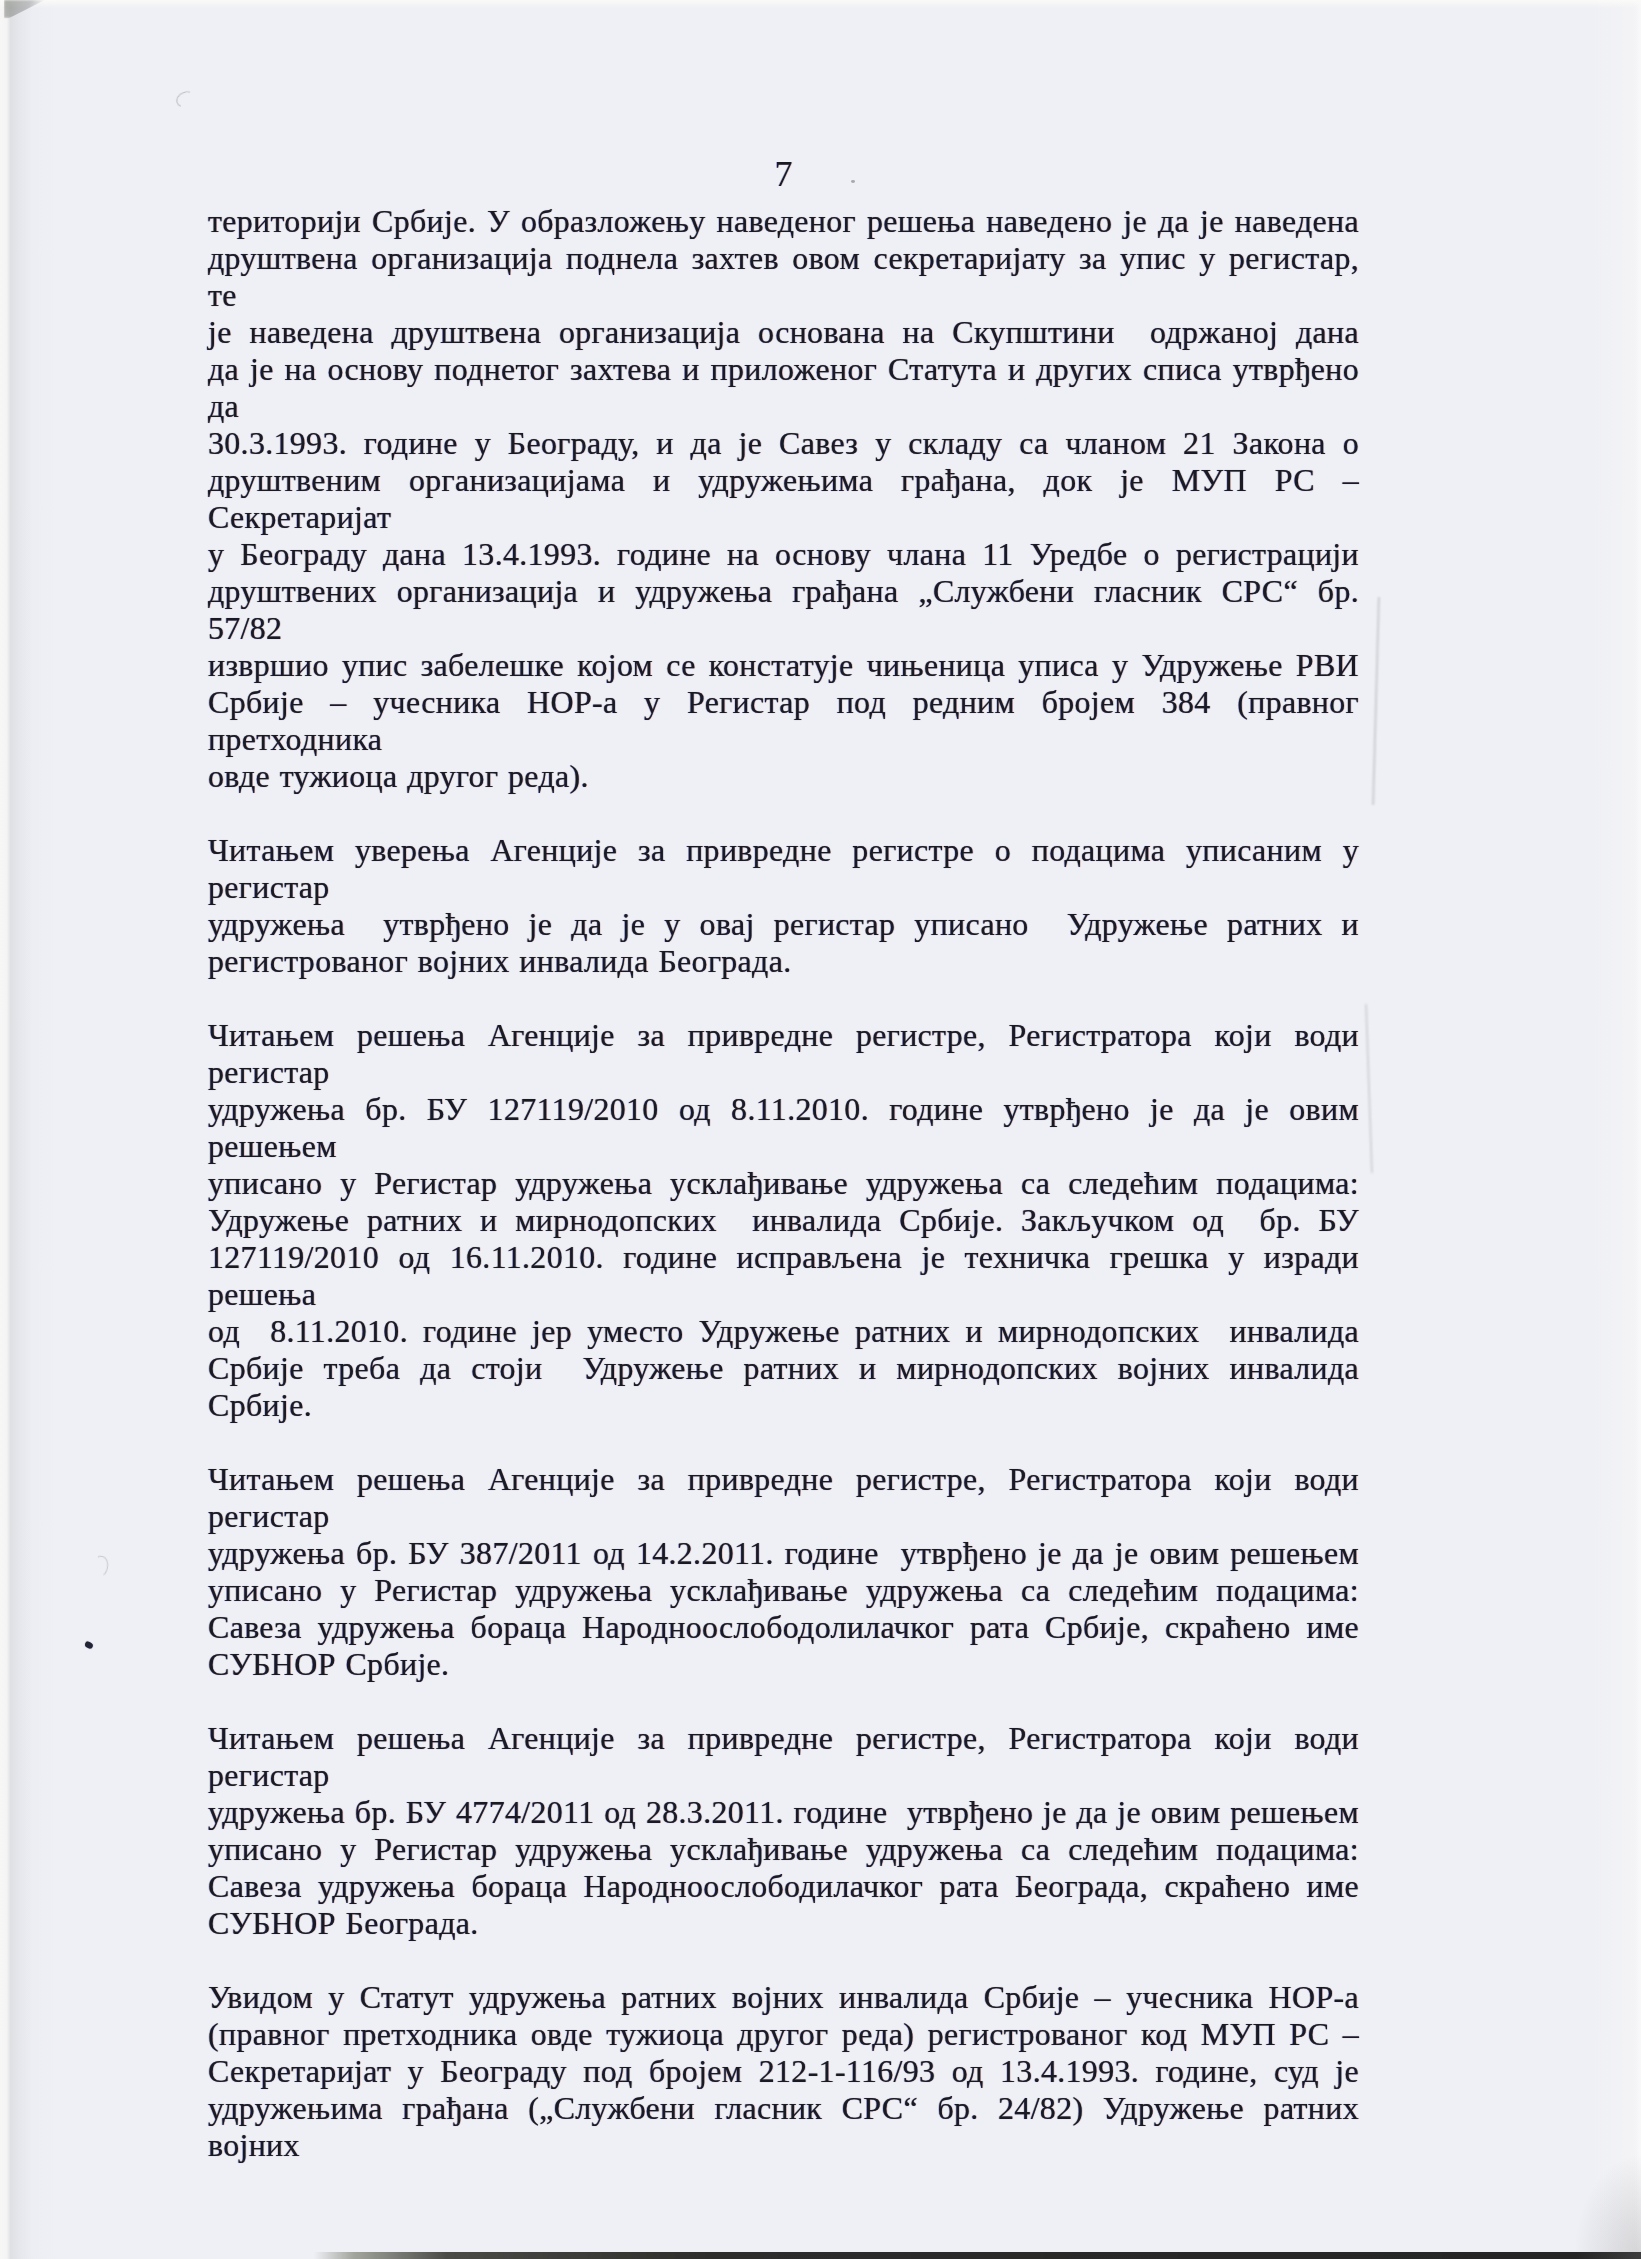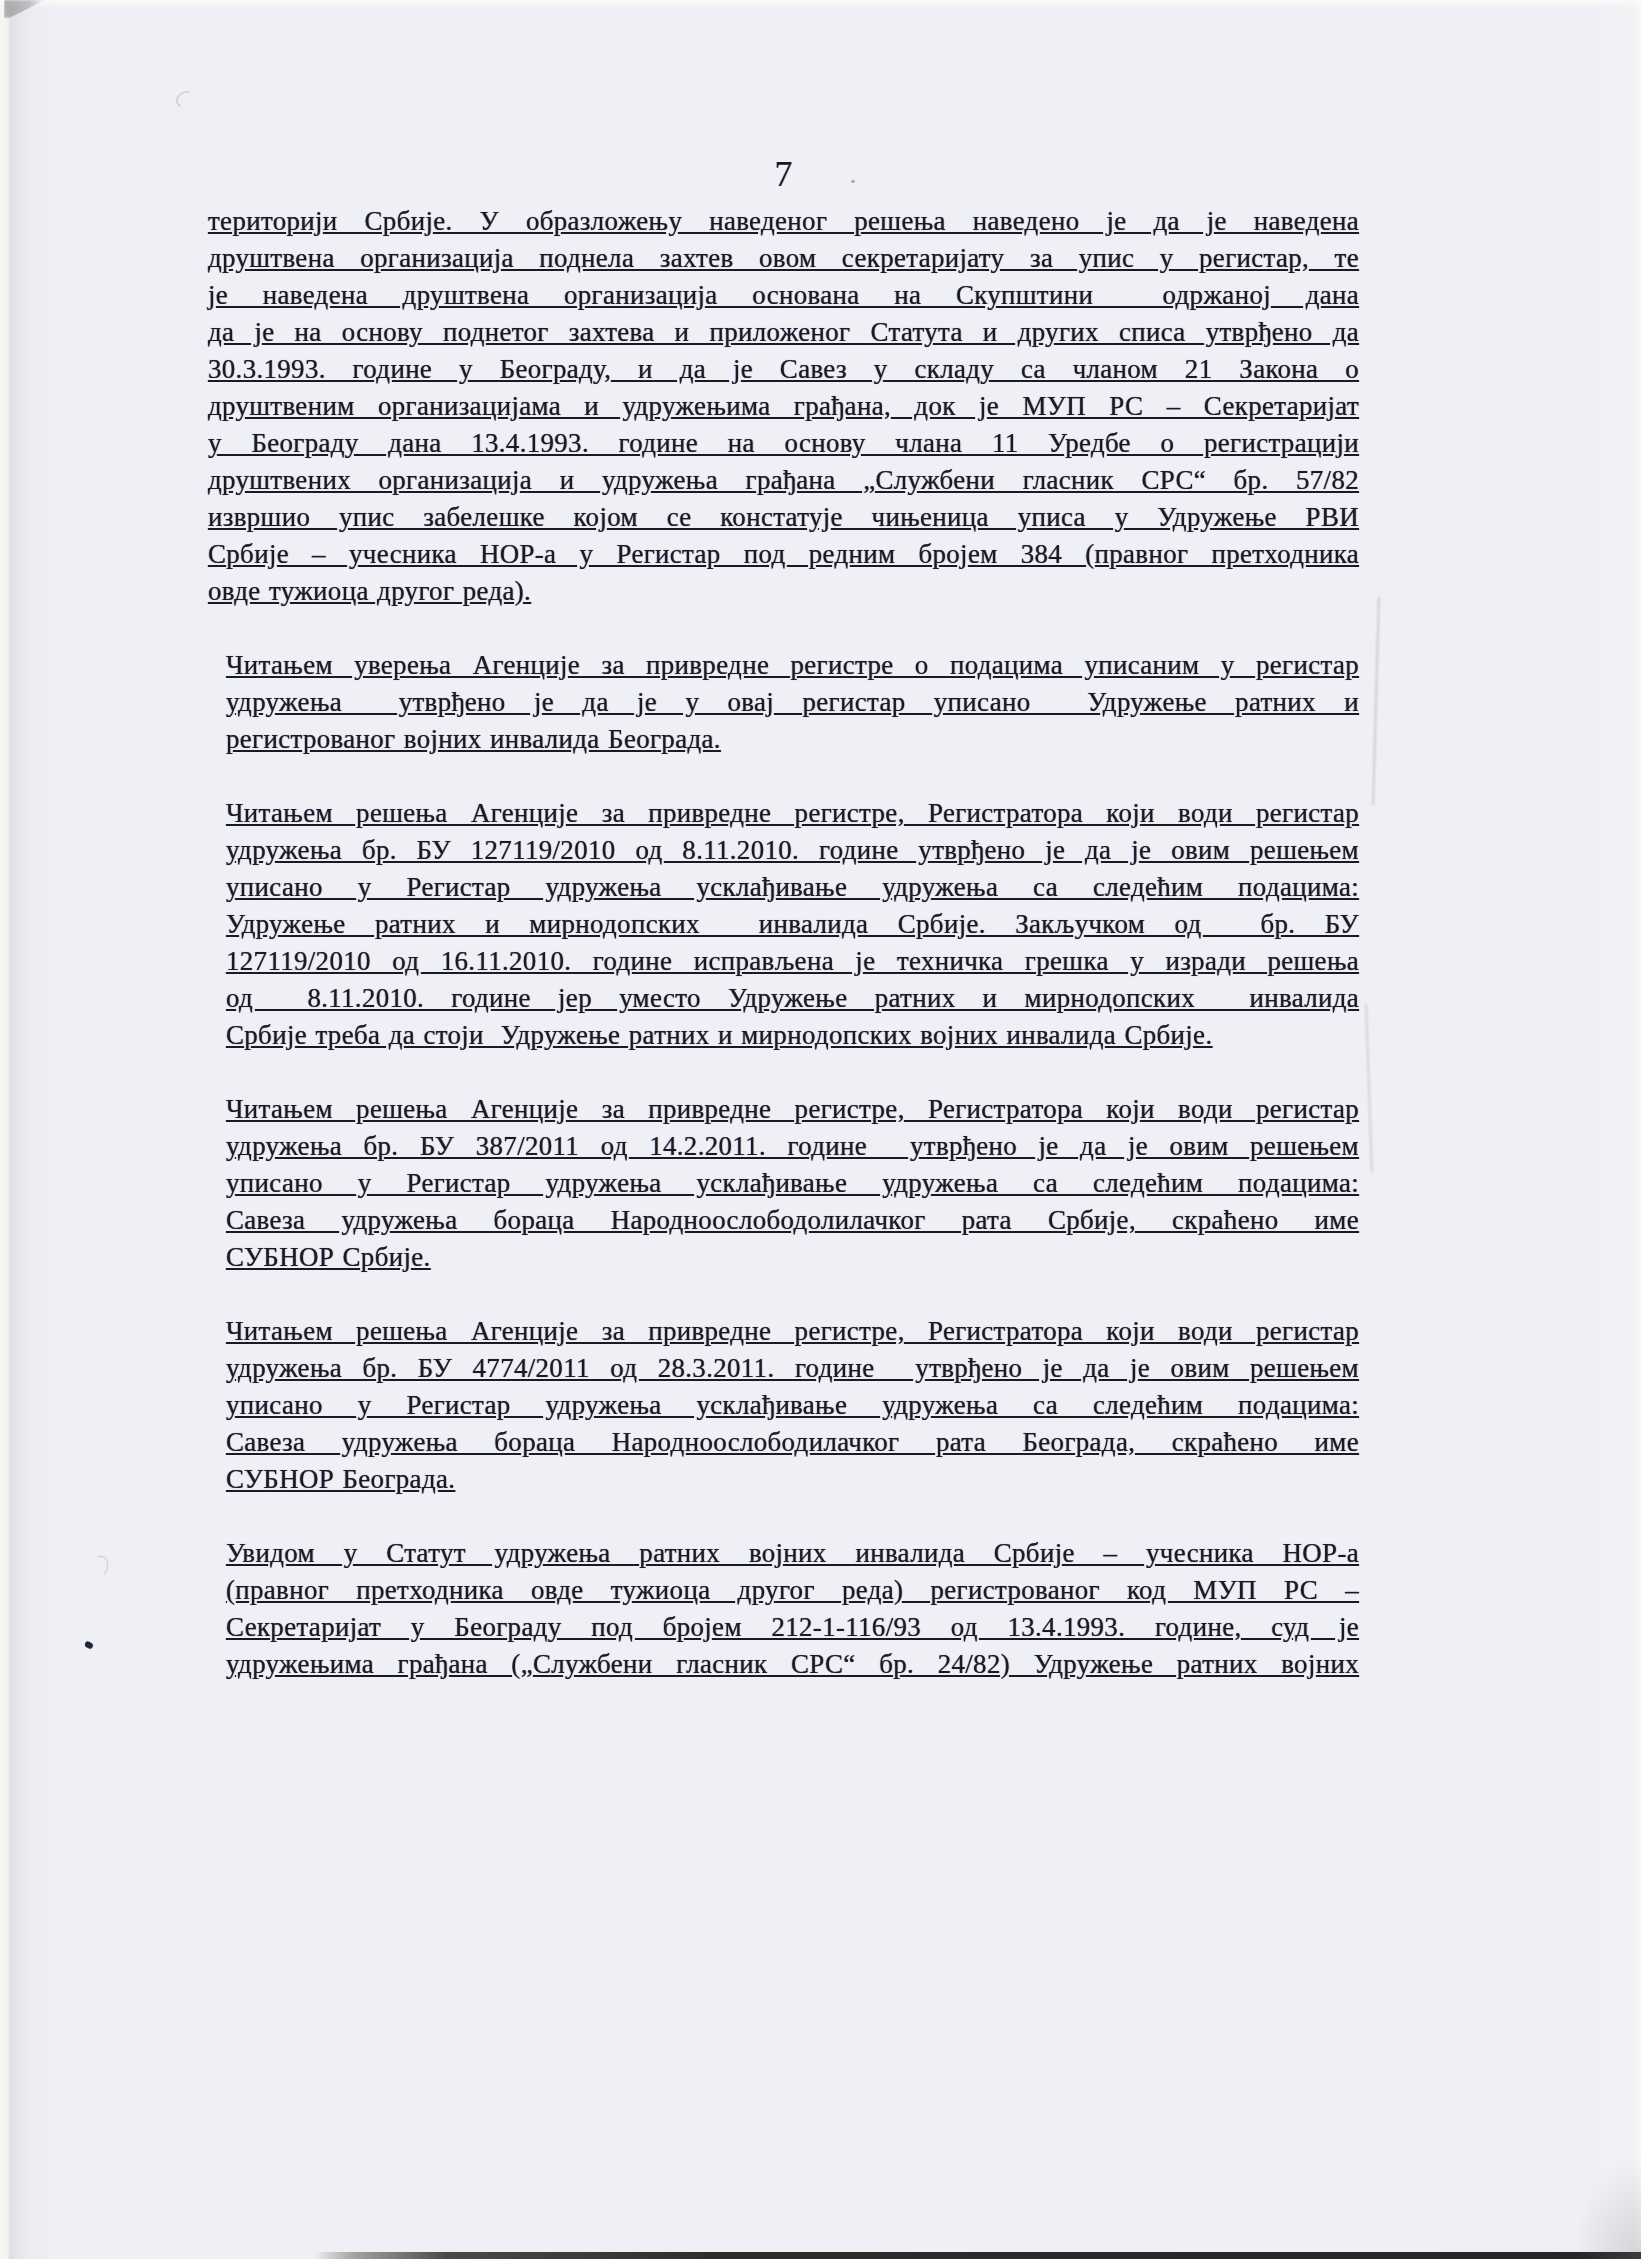--- a/index.html
+++ b/index.html
@@ -23,31 +23,30 @@
     position: absolute;
     left: 208px; top: 154px; width: 1151px;
     text-align: center;
     font-size: 36px; line-height: 41px;
     text-shadow: 0.7px 0 0.6px rgba(150,60,40,.25), -0.7px 0 0.6px rgba(50,60,170,.3);
   }
   .text-block {
     position: absolute;
     left: 208px; top: 203px; width: 1151px;
   }
-  .para + .para { margin-top: 37px; margin-left: 18px; }
+  .para + .para { margin-top: 37px; }
   .line {
-    font-size: 27px;
+    font-size: 32px;
     line-height: 37px;
     letter-spacing: 0.3px;
     word-spacing: 1.4px;
     text-align: justify;
     text-align-last: justify;
     white-space: normal;
     text-shadow: 0.7px 0 0.6px rgba(150,60,40,.22), -0.7px 0 0.6px rgba(50,60,170,.28), 0 0 0.8px rgba(25,25,45,.55);
-    text-decoration: underline;
   }
   .line.last { text-align-last: left; }
   
   .edge-top {
     position: absolute; left: 0; top: 0; width: 100%; height: 7.7px;
     background: linear-gradient(180deg, rgba(251,251,249,.95), rgba(251,251,249,0));
   }
   .edge-right {
     position: absolute; right: 0; top: 0; width: 5.8px; height: 100%;
     background: linear-gradient(270deg, rgba(250,250,250,.85), rgba(250,250,250,0));

